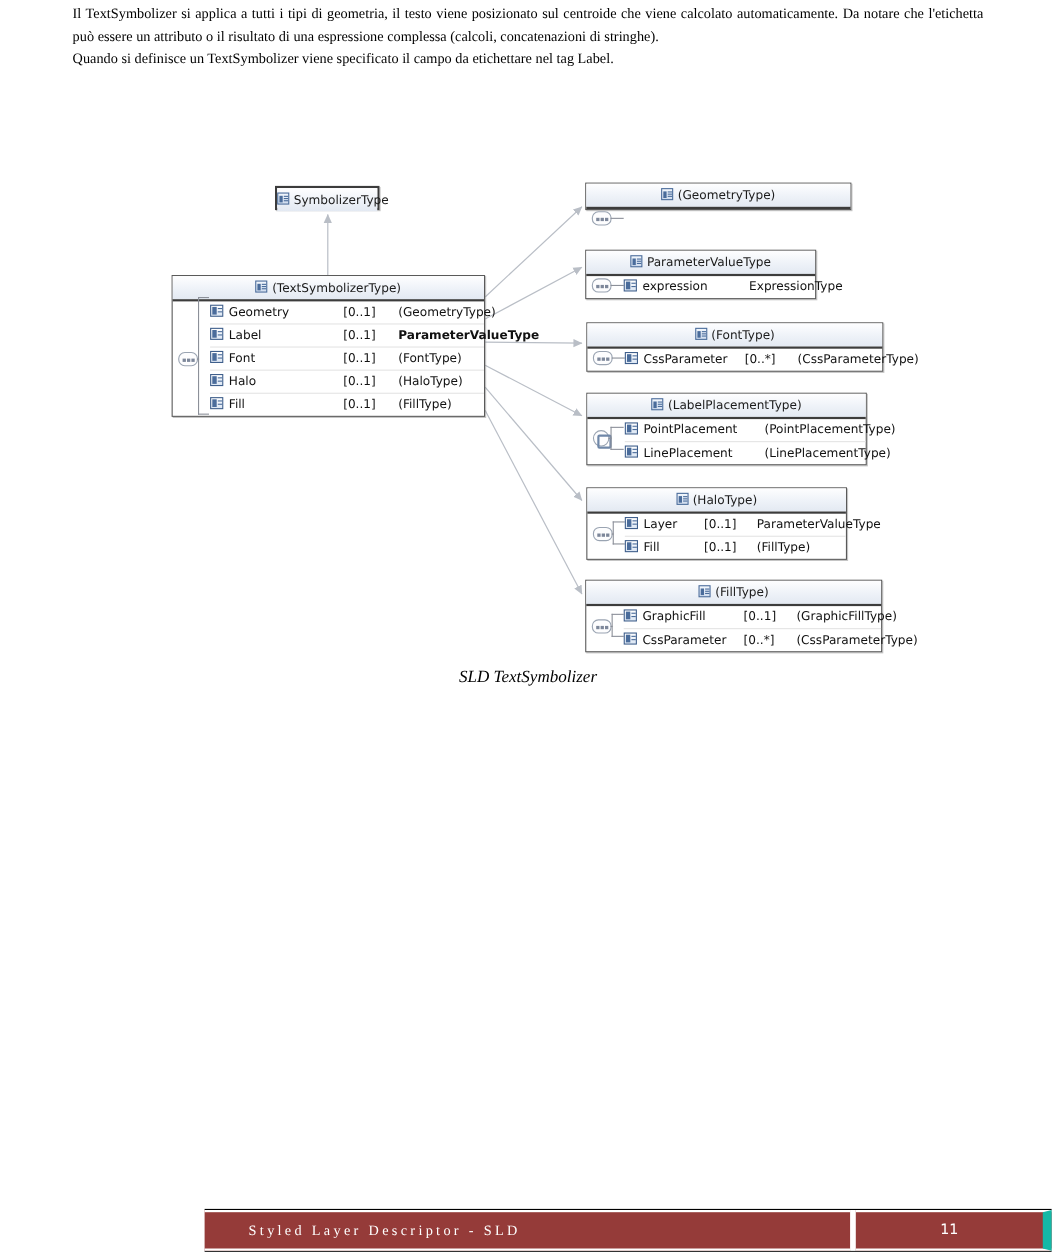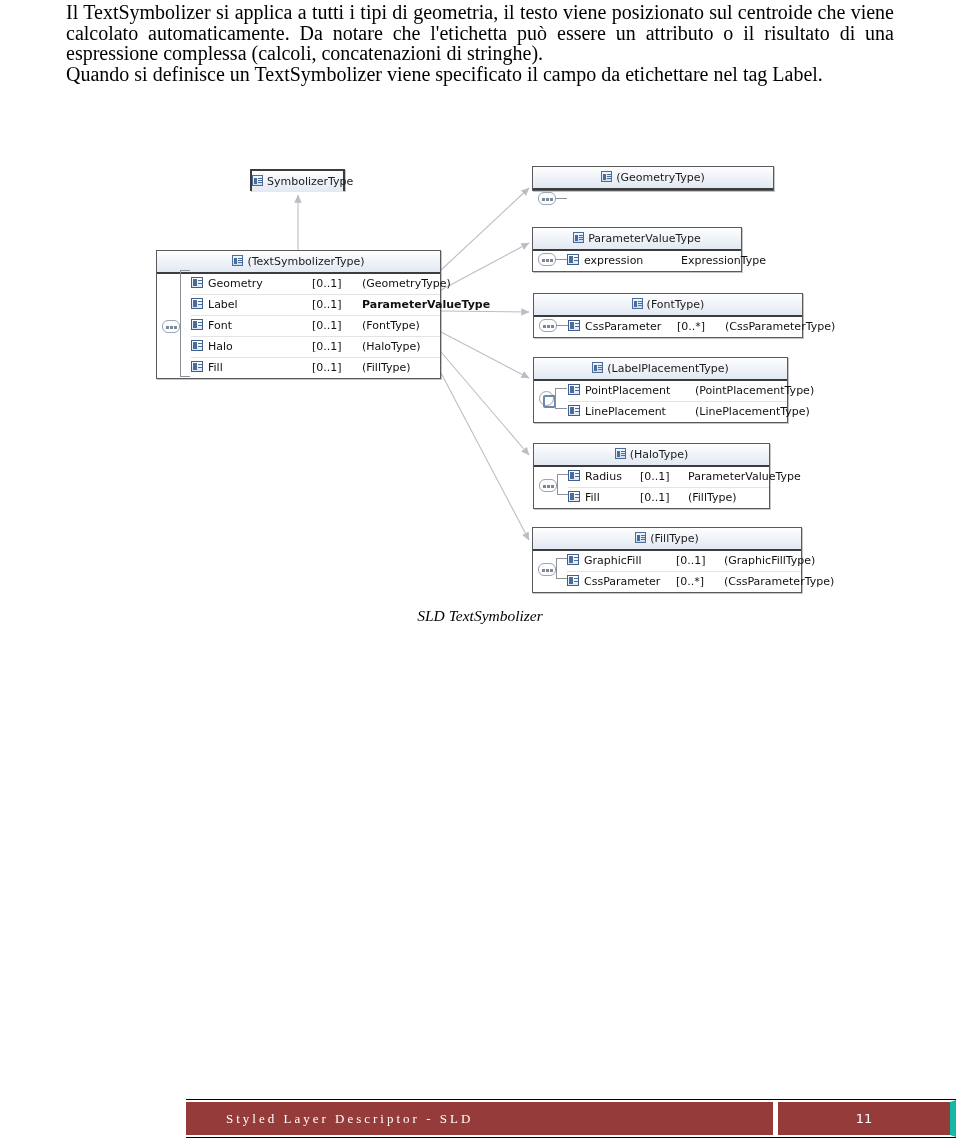--- a/index.html
+++ b/index.html
@@ -18,21 +18,21 @@
 
   
   #prose {
     position: absolute;
     left: 66px;
     top: 2px;
     width: 828px;
   }
   .para {
     font-family: "Liberation Serif", serif;
-    font-size: 20px;
+    font-size: 13px;
     line-height: 20.5px;
     text-align: justify;
     margin: 0;
   }
   .para.last { text-align: left; }
 
   
   #diagram {
     position: absolute;
     left: 7px;
@@ -229,21 +229,21 @@
     background: #953b39;
     color: #ffffff;
     font-family: "DejaVu Sans", sans-serif;
     font-size: 13px;
     display: flex;
     align-items: center;
     justify-content: center;
     box-sizing: border-box;
     border-top: 2px solid #ffffff;
     border-bottom: 2px solid #ffffff;
-    border-right: 6px solid #14b8a6;
+    border-right: 8px solid #14b8a6;
   }
 </style>
 </head>
 <body>
 
 <div id="prose">
   <p class="para">Il TextSymbolizer si applica a tutti i tipi di geometria, il testo viene posizionato sul centroide che viene calcolato automaticamente. Da notare che l'etichetta può essere un attributo o il risultato di una espressione complessa (calcoli, concatenazioni di stringhe).</p>
   <p class="para last">Quando si definisce un TextSymbolizer viene specificato il campo da etichettare nel tag Label.</p>
 </div>
 
@@ -362,21 +362,21 @@
     <div class="xsd-head">
       <span class="typeicon"></span><span>(HaloType)</span>
     </div>
     <div class="compositor" style="left:5px; top:35px;">
         <span class="dots"></span>
       </div>
     <div class="bracket" style="left:23px; top:30px; width:11px; height:21px;"></div>
     <div class="stub" style="left:22px; top:41px; width:2px;"></div>
     <div class="xsd-rows">
       <div class="xsd-row">
-        <span class="elicon"></span><span class="nm" style="width:55px">Radius</span><span class="card" style="width:48px">[0..1]</span><span class="typ">ParameterValueType</span>
+        <span class="elicon"></span><span class="nm" style="width:55px">Layer</span><span class="card" style="width:48px">[0..1]</span><span class="typ">ParameterValueType</span>
       </div>
       <div class="xsd-row">
         <span class="elicon"></span><span class="nm" style="width:55px">Fill</span><span class="card" style="width:48px">[0..1]</span><span class="typ">(FillType)</span>
       </div>
     </div>
   </div>
 
   <div class="xsd-box" style="left:525px; top:527px; width:270px;">
     <div class="xsd-head">
       <span class="typeicon"></span><span>(FillType)</span>

